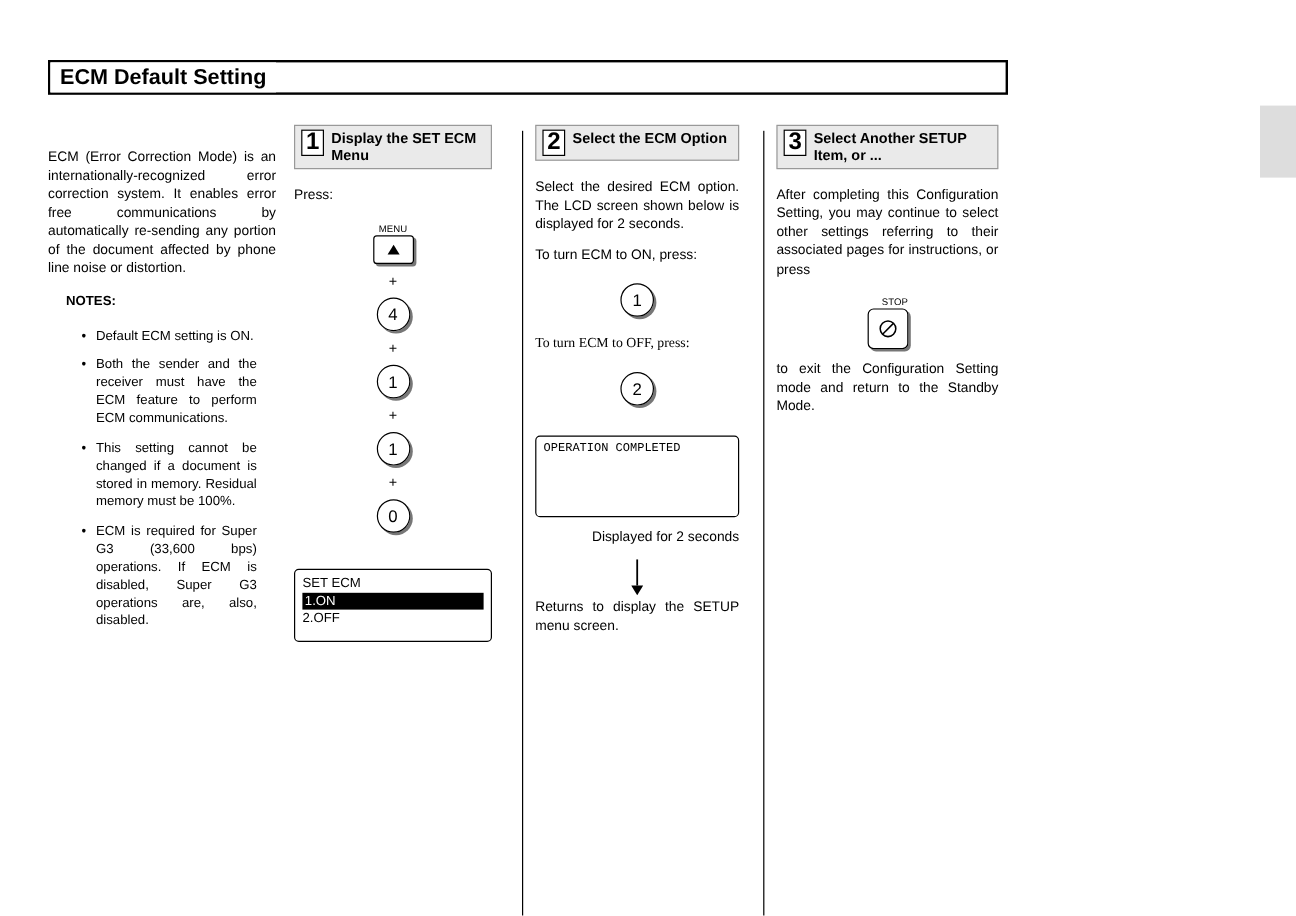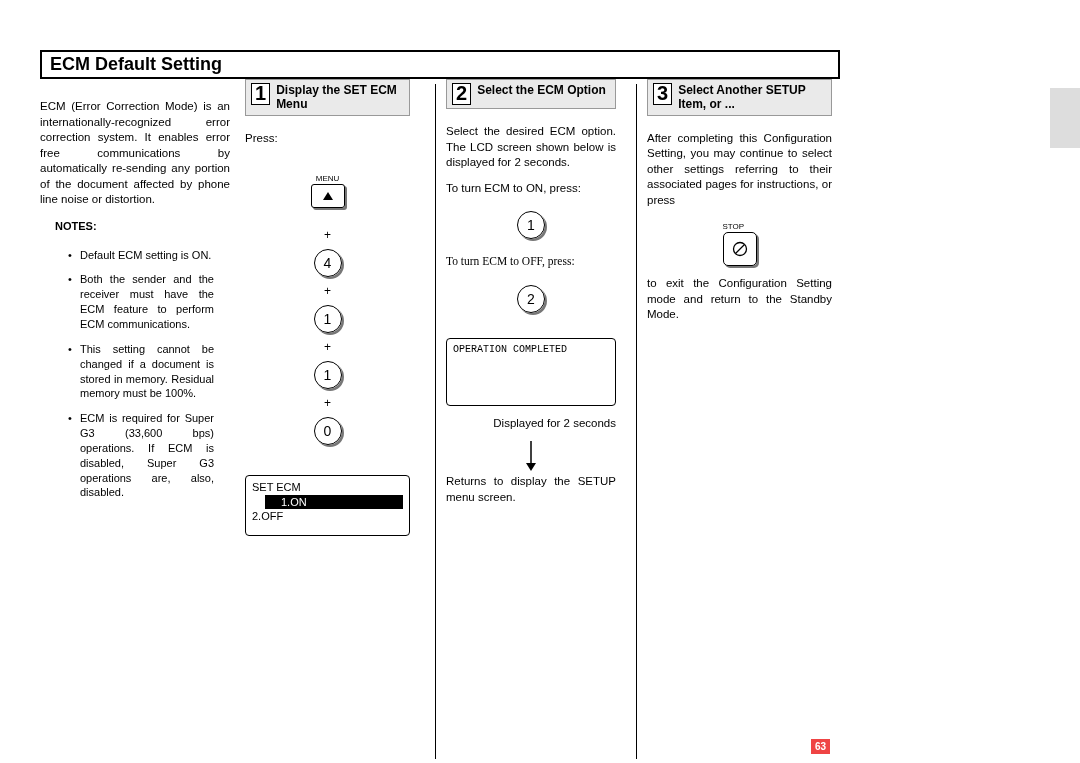--- a/index.html
+++ b/index.html
@@ -17,21 +17,21 @@
     box-sizing: border-box;
   }
   .content-area {
     position: absolute;
     left: 40px;
     top: 50px;
     width: 800px;
   }
   .title-bar {
     border: 2px solid #000;
-    margin-bottom: 0;
+    margin-bottom: 25px;
   }
   .title-bar span {
     background: #fff;
     font-size: 18px;
     font-weight: bold;
     padding: 2px 8px;
     display: inline-block;
   }
   .tab {
     position: absolute;
@@ -116,21 +116,21 @@
     line-height: 1.35;
     text-align: justify;
     margin-bottom: 10px;
   }
   .center {
     text-align: center;
   }
   .btn-menu {
     display: inline-block;
     text-align: center;
-    margin: 18px auto;
+    margin: 5px auto;
   }
   .btn-menu .lbl {
     font-size: 8px;
     display: block;
     margin-bottom: 1px;
   }
   .btn-menu-shape {
     width: 32px;
     height: 22px;
     border: 1.5px solid #000;
@@ -171,37 +171,36 @@
     padding: 4px 6px 12px 6px;
     font-family: Liberation Sans, sans-serif;
     font-size: 11px;
     line-height: 1.3;
     margin-top: 25px;
     min-height: 40px;
   }
   .lcd-sel {
     background: #000;
     color: #fff;
-    padding: 0 16px;
+    padding: 0 2px;
     display: block;
-    margin-left: 13px;
   }
   .lcd2 {
     border: 1.5px solid #000;
     border-radius: 4px;
     padding: 4px 6px 22px 6px;
     font-family: "Courier New", monospace;
     font-size: 10px;
     line-height: 1.3;
     margin: 20px 0 10px 0;
     min-height: 40px;
   }
   .stop-btn {
     display: inline-block;
-    text-align: left;
+    text-align: right;
     margin-bottom: 10px;
   }
   .stop-btn .lbl {
     font-size: 8px;
     display: block;
     margin-bottom: 1px;
   }
   .stop-shape {
     width: 32px;
     height: 32px;

